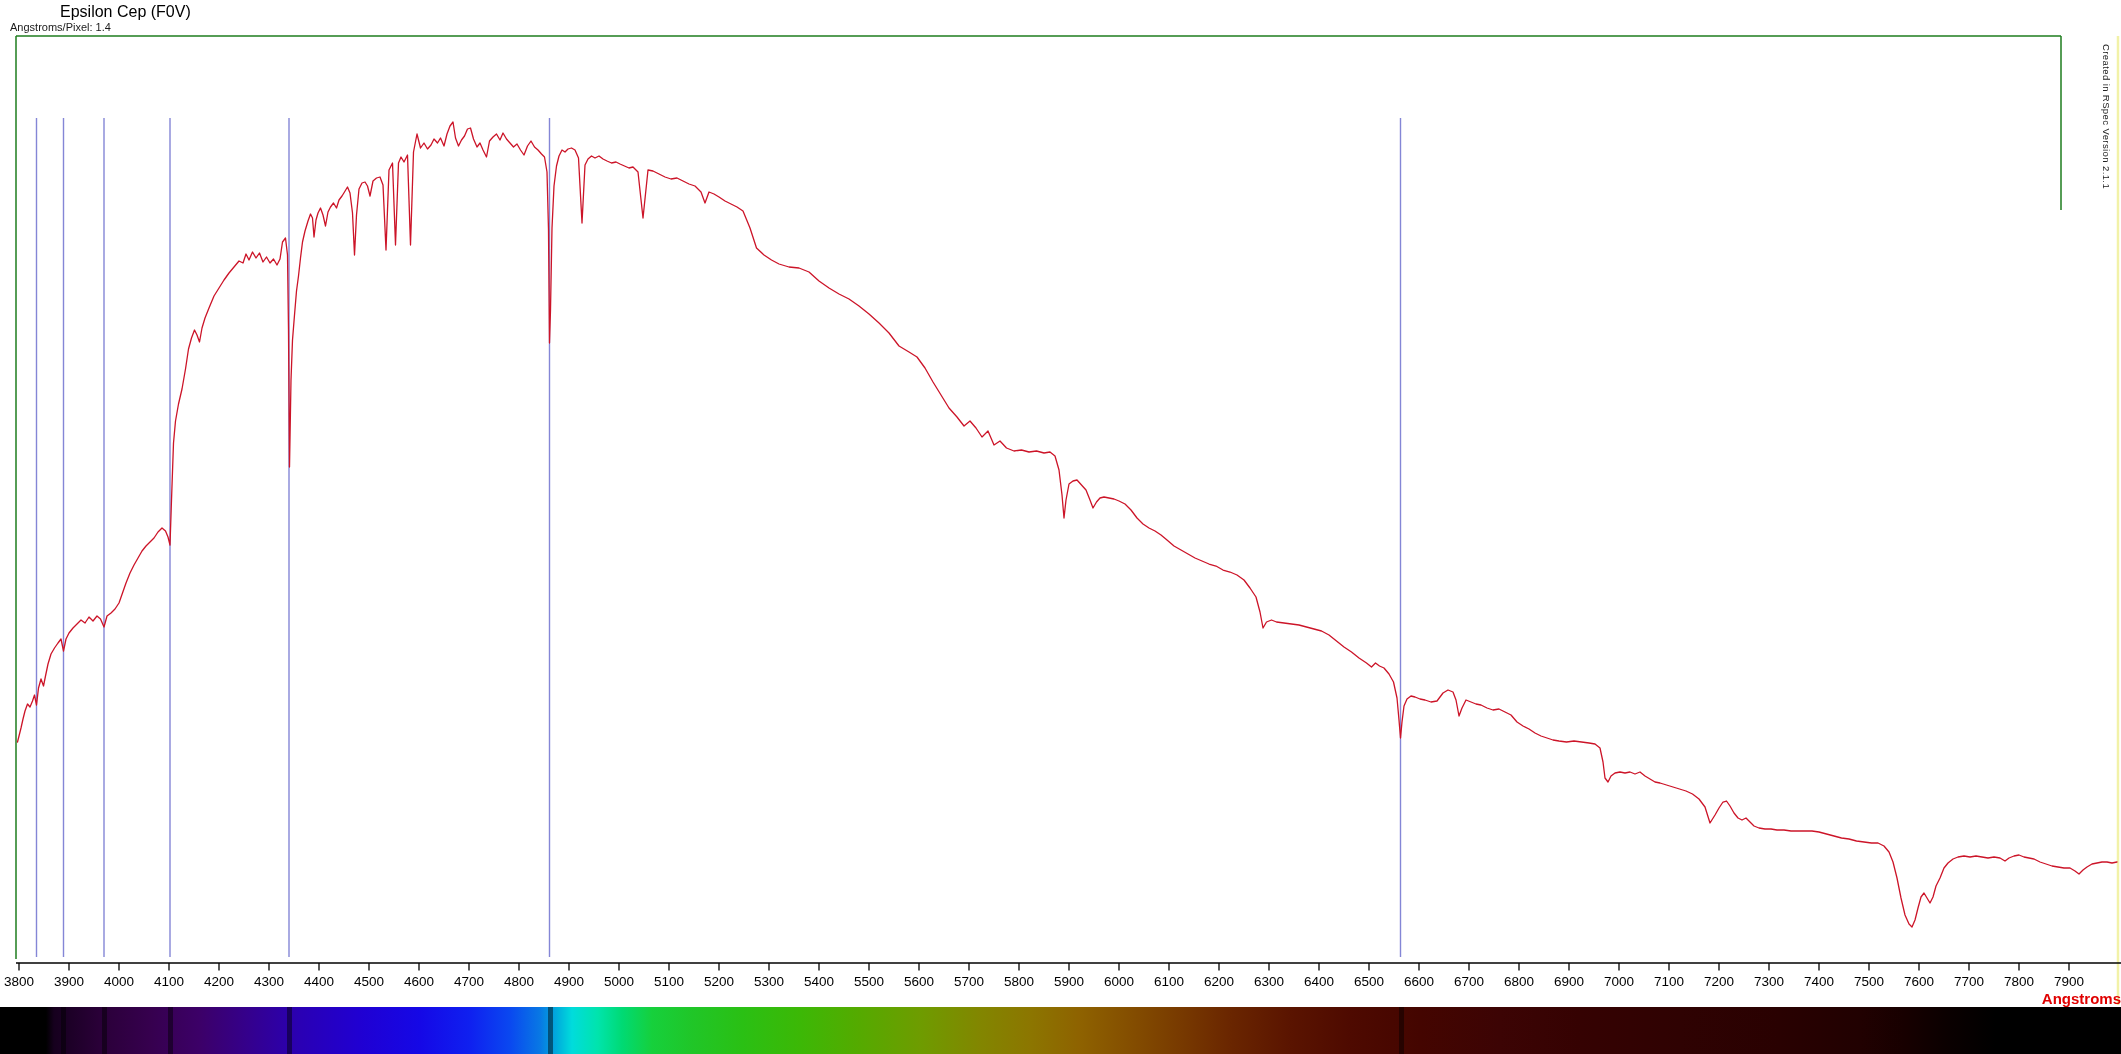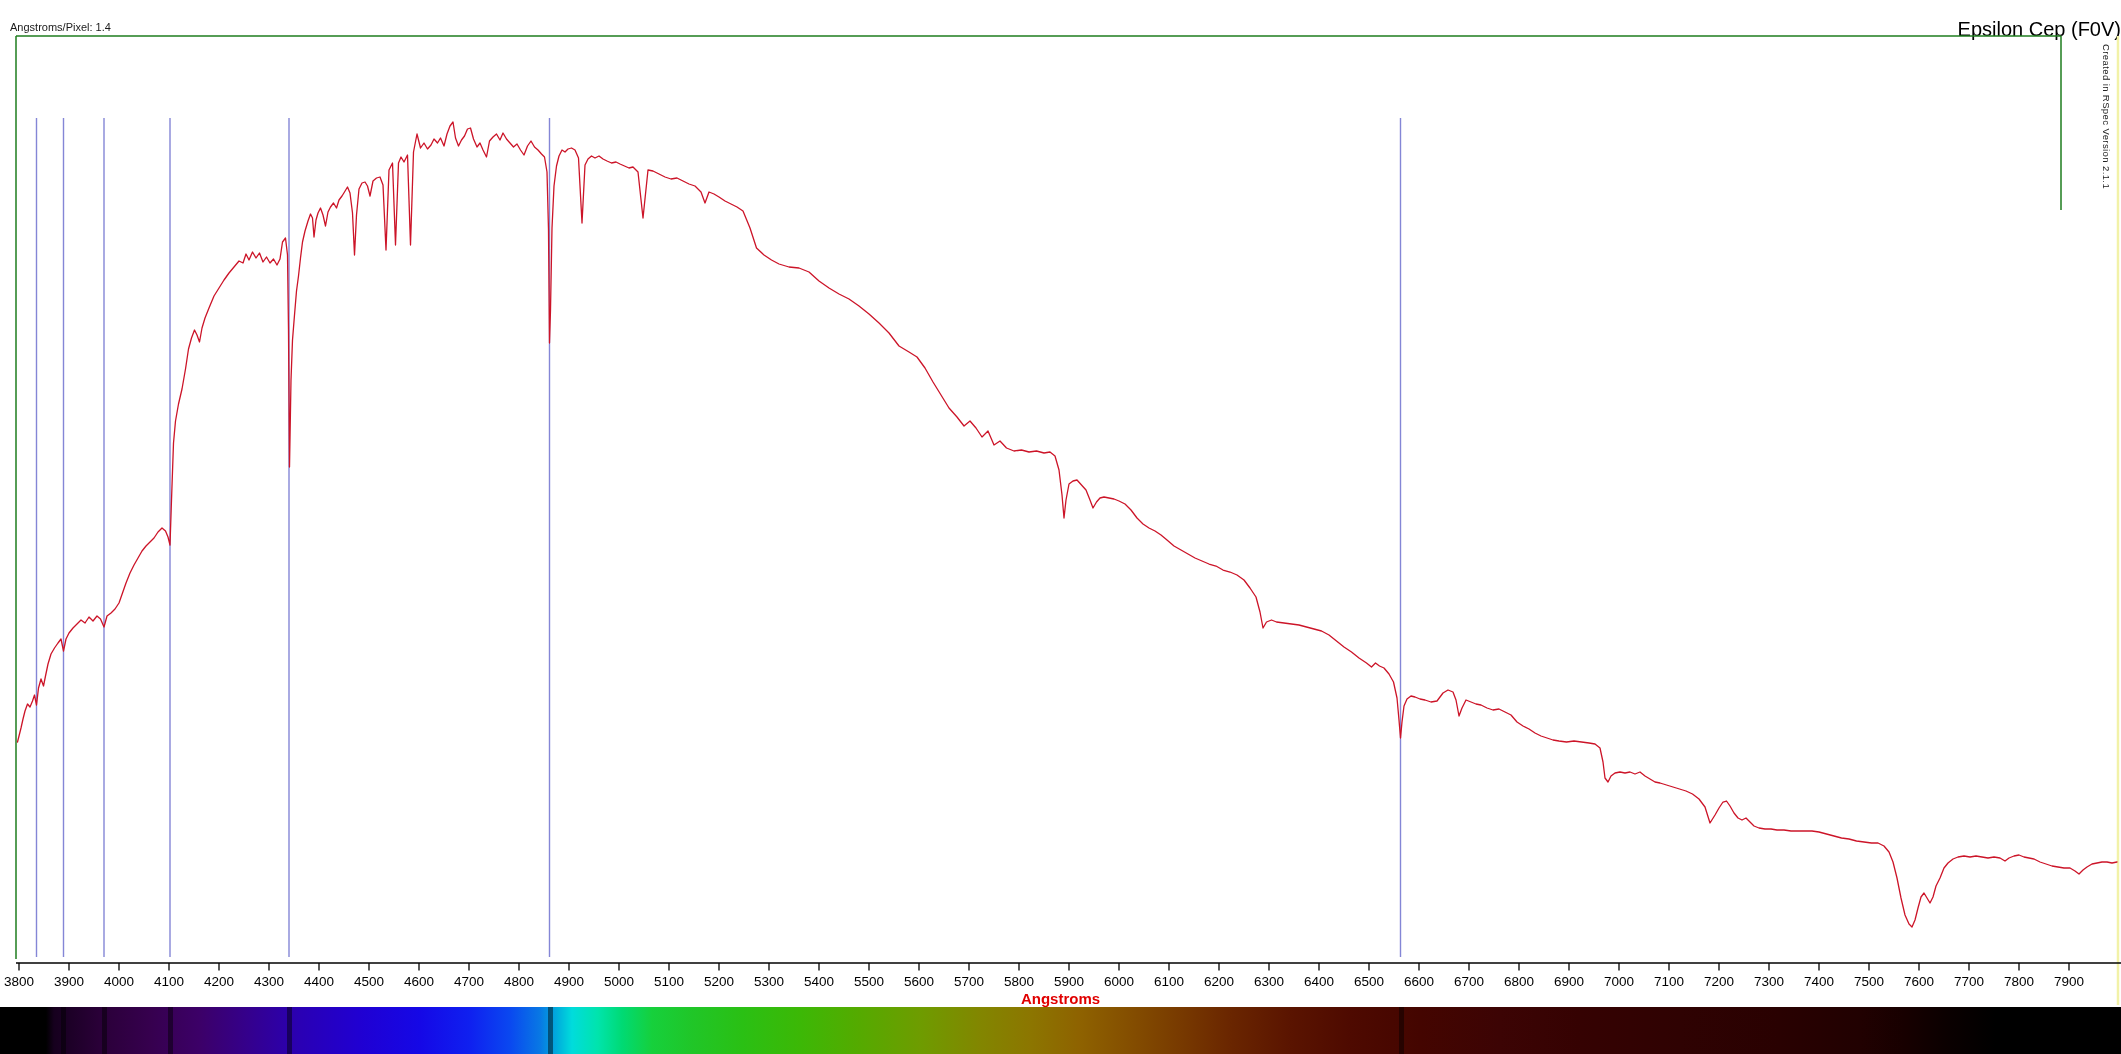--- a/index.html
+++ b/index.html
@@ -1,24 +1,24 @@
 <!DOCTYPE html>
 <html><head>
 <meta charset="utf-8">
 <style>
   html,body{margin:0;padding:0;background:#ffffff;}
   .screen{position:relative;width:2121px;height:1054px;background:#ffffff;
           font-family:"Liberation Sans",sans-serif;overflow:hidden;}
-  .page-title{position:absolute;top:3px;left:60px;width:2061px;text-align:right;
-              font-size:20px;color:#000;margin-top:15px;}
+  .page-title{position:absolute;top:3px;left:60px;width:2061px;text-align:left;
+              font-size:16px;color:#000;}
   .scale-label{position:absolute;top:21px;left:10px;font-size:11px;color:#1a1a1a;}
   .watermark{position:absolute;top:44px;left:2101px;writing-mode:vertical-rl;
              font-size:9.5px;color:#222;letter-spacing:.4px;}
   .plot-svg{position:absolute;top:0;left:0;}
-  .x-axis-title{position:absolute;top:990px;left:0;width:2121px;text-align:center;
+  .x-axis-title{position:absolute;top:990px;left:0;width:2121px;text-align:right;
                 font-size:15px;font-weight:bold;}
   .colorbar{position:absolute;top:1007px;left:0;width:2121px;height:47px;}
   .colorbar .band{position:absolute;top:0;height:100%;width:5px;background:rgba(0,0,0,.45);}
 </style>
 </head>
 <body>
 
 <div class="screen">
 
   <div class="page-title" style="color: rgb(0, 0, 0);">Epsilon Cep (F0V)</div>

